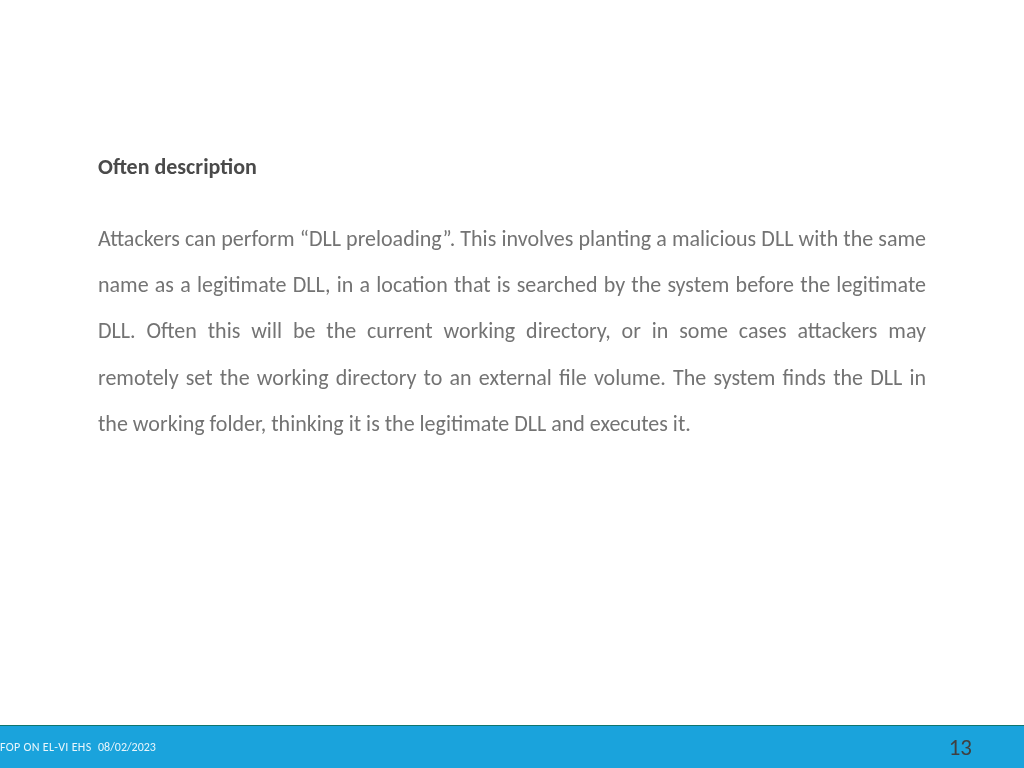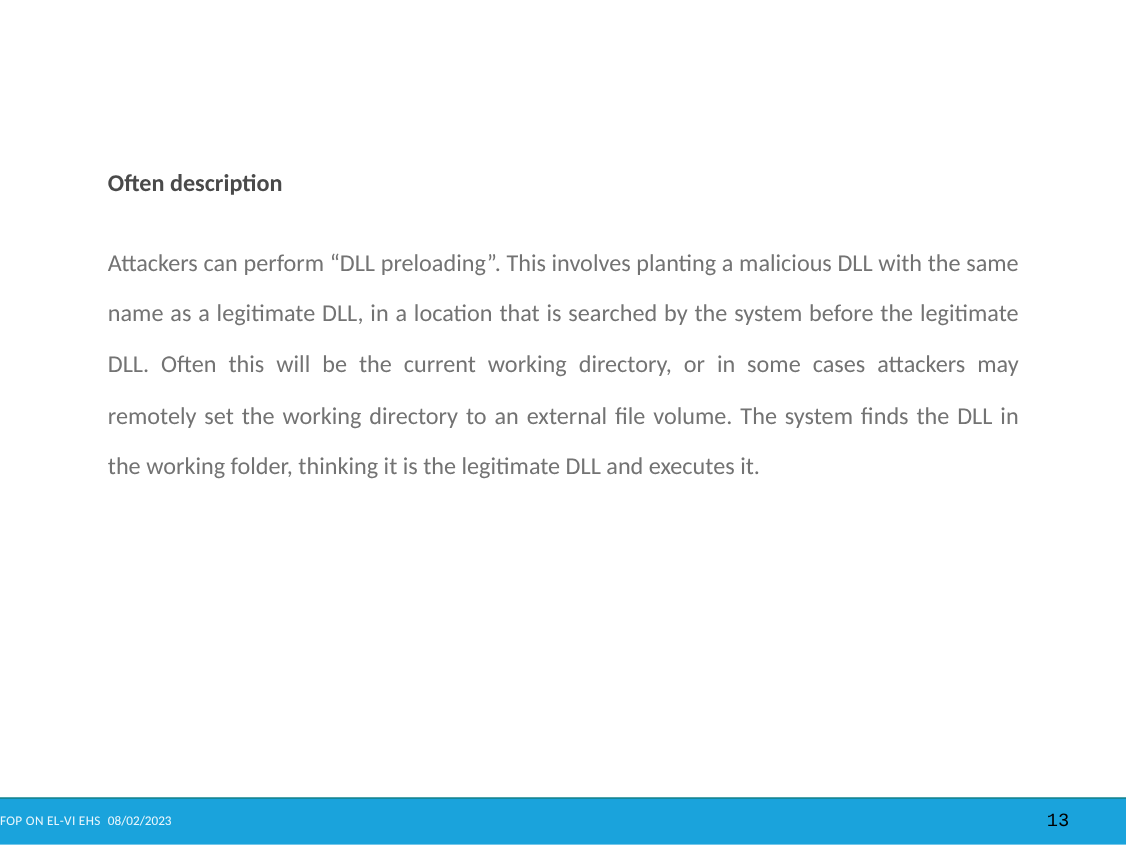--- a/index.html
+++ b/index.html
@@ -61,23 +61,22 @@
     position: absolute;
     left: 0; right: 0;
     text-align: left;
     font-size: 12px;
     color: #e9f6fc;
     letter-spacing: 0.3px;
   }
   .footer-page {
     position: absolute;
     right: 52px;
-    font-size: 17px;
-    color: #000000;
-    font-family: Liberation Mono, monospace;
+    font-size: 23px;
+    color: #404040;
   }
 </style>
 </head>
 <body>
 
 <div class="slide">
   <div class="content">
     <div class="subtitle">Often description</div>
     <p class="body">Attackers can perform “DLL preloading”. This involves planting a malicious DLL with the same name as a legitimate DLL, in a location that is searched by the system before the legitimate DLL. Often this will be the current working directory, or in some cases attackers may remotely set the working directory to an external file volume. The system finds the DLL in the working folder, thinking it is the legitimate DLL and executes it.</p>
   </div>

